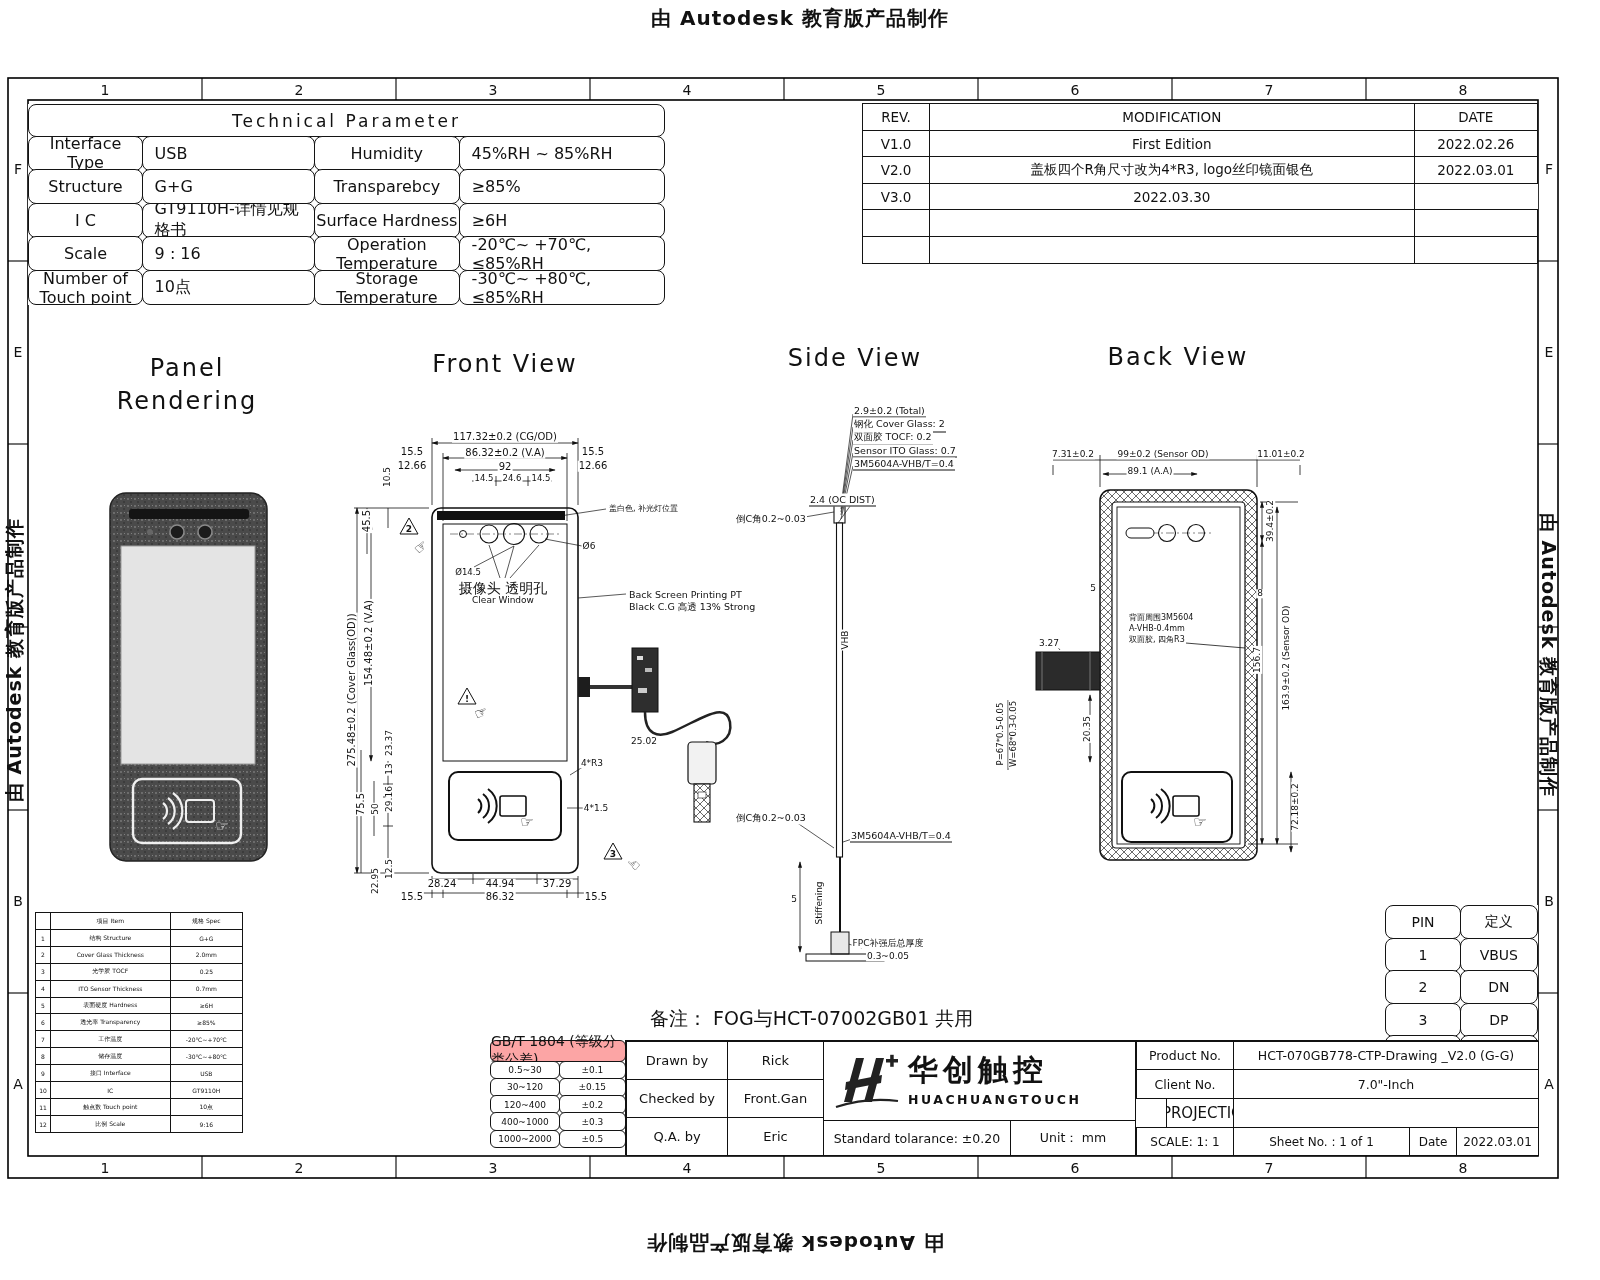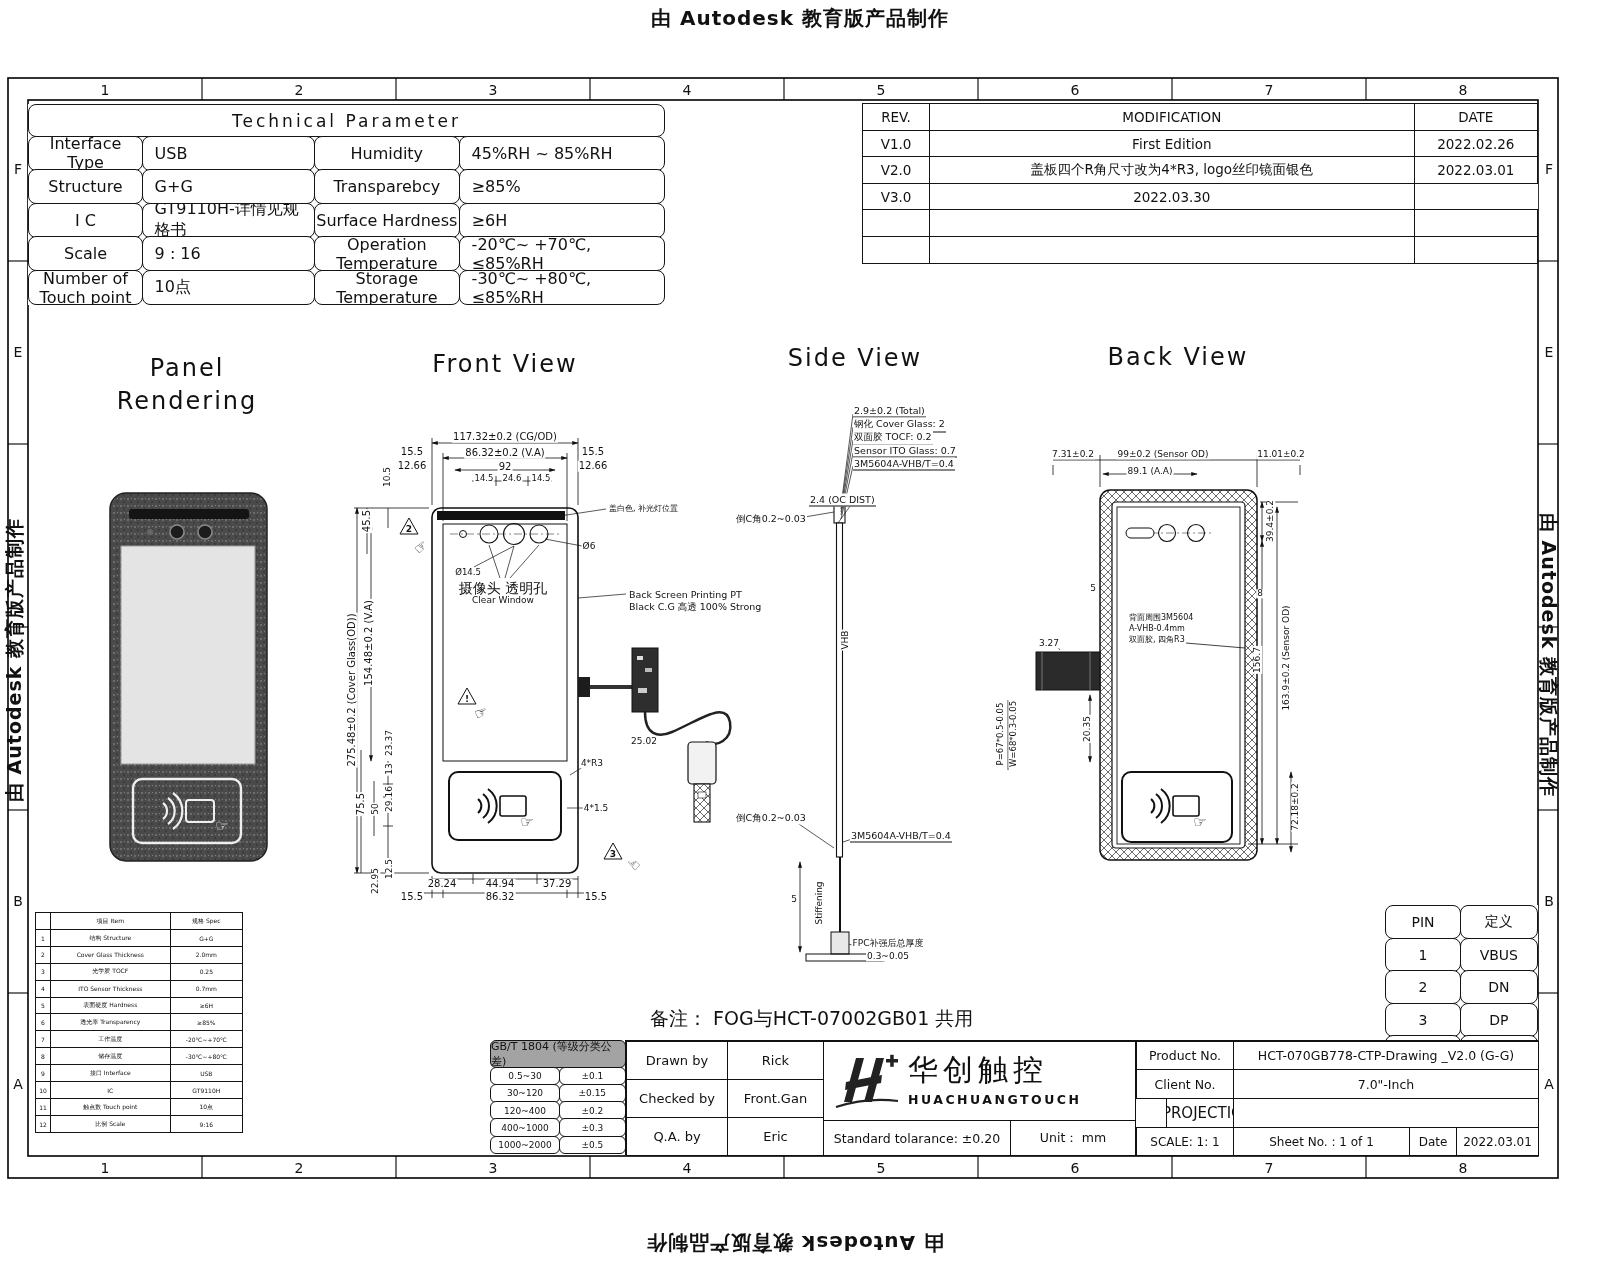--- a/index.html
+++ b/index.html
@@ -40,31 +40,31 @@
               justify-content:center;font-size:17px;letter-spacing:3px;background:#fff}
   .tech .tgrid{margin-top:-1.4px}
   .tech .trow{grid-template-columns:115px 172px 145px 205px;height:35px}
   .tech .tcell{font-size:16px}
   .tech .tcell:nth-child(2),.tech .tcell:nth-child(4){justify-content:flex-start;padding-left:12px;text-align:left}
   .rev .trow{grid-template-columns:68px 485px 123px;height:28px}
   .rev .tcell{font-size:13.5px}
   .pin .trow{grid-template-columns:76px 77px;height:34px}
   .pin .tcell{font-size:14px}
   .tol{width:136px}
-  .tol-title{height:28px;border:1.2px solid #141414;border-radius:6px;display:flex;align-items:center;
-             justify-content:center;font-size:11px;background:#a3a3a3}
+  .tol-title{height:22px;border:1.2px solid #141414;border-radius:6px;display:flex;align-items:center;
+             justify-content:center;font-size:14px;background:#fca5a5}
   .tol .tgrid{margin-top:-1.2px}
   .tol .trow{grid-template-columns:70px 66px;height:18.6px}
   .tol .tcell{font-size:9px;border-width:1.2px;border-radius:6px}
   .spec .trow{grid-template-columns:16px 120px 72px;height:18.3px}
   .spec .tcell{font-size:6px;border-width:0.8px}
   .tb{position:absolute;border:1.6px solid #111;background:#fff}
   .tb .cell{position:absolute;border:0.9px solid #111;display:flex;align-items:center;justify-content:center;
             font-size:13px;white-space:nowrap;overflow:hidden;background:#fff}
-  .brand-cn{position:absolute;left:84px;top:8px;font-size:30px;font-weight:normal;letter-spacing:5px}
+  .brand-cn{position:absolute;left:84px;top:8px;font-size:30px;font-weight:bold;letter-spacing:5px}
   .brand-en{position:absolute;left:84px;top:50px;font-size:12.5px;font-weight:bold;letter-spacing:2.5px}
 </style>
 </head>
 <body>
 
 <div class="page">
 
   <svg class="draw" width="1600" height="1280" viewBox="0 0 1600 1280">
     <defs>
       <marker id="ar" viewBox="0 0 10 10" refX="9" refY="5" markerWidth="8" markerHeight="8" orient="auto-start-reverse">
@@ -412,21 +412,21 @@
   <span class="dim" style="left:557px;top:884px">37.29</span>
   <span class="dim" style="left:412px;top:897px">15.5</span>
   <span class="dim" style="left:500px;top:897px">86.32</span>
   <span class="dim" style="left:596px;top:897px">15.5</span>
   <span class="dim sm" style="left:468px;top:572px">Ø14.5</span>
   <span class="dim s8" style="left:503px;top:588px">摄像头 透明孔</span>
   <span class="dim s9" style="left:503px;top:601px">Clear Window</span>
   <span class="dim s9" style="left:589px;top:547px">Ø6</span>
   <span class="lab s8" style="left:608px;top:508px">盖白色, 补光灯位置</span>
   <span class="lab" style="left:628px;top:594px">Back Screen Printing PT</span>
-  <span class="lab" style="left:628px;top:607px">Black C.G 高透 100% Strong</span>
+  <span class="lab" style="left:628px;top:607px">Black C.G 高透 13% Strong</span>
   <span class="dim s9" style="left:592px;top:764px">4*R3</span>
   <span class="dim s9" style="left:596px;top:809px">4*1.5</span>
   <span class="dim s9" style="left:644px;top:742px">25.02</span>
   <span class="flag" style="left:409px;top:529px">2</span>
   <span class="flag" style="left:467px;top:699px">!</span>
   <span class="flag" style="left:613px;top:854px">3</span>
   <span class="hand" style="left:421px;top:547px;transform:translate(-50%,-50%) rotate(-40deg)">☞</span>
   <span class="hand" style="left:481px;top:713px;transform:translate(-50%,-50%) rotate(-20deg)">☞</span>
   <span class="hand" style="left:527px;top:822px">☞</span>
   <span class="hand" style="left:634px;top:864px;transform:translate(-50%,-50%) rotate(-135deg)">☞</span>

